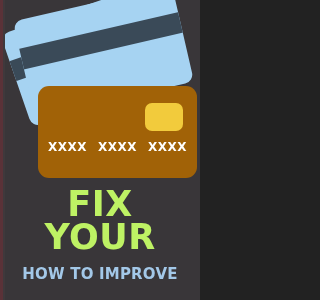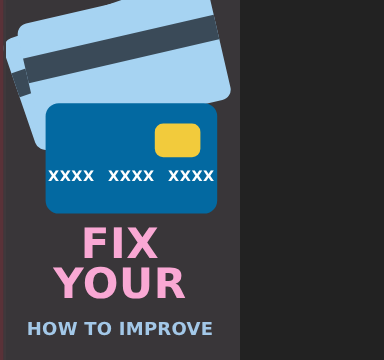--- a/index.html
+++ b/index.html
@@ -81,22 +81,23 @@
     background: #3a4a58;
     top: 28px;
   }
 
   
   #card-front {
     left: 38px;
     top: 86px;
     width: 143px;
     height: 92px;
-    background: #0369a1;
+    background: #a16207;
     border-radius: 11px;
+    padding-left: 16px;
   }
   #card-chip {
     position: absolute;
     right: 14px;
     top: 17px;
     width: 38px;
     height: 28px;
     border-radius: 7px;
     background: #f2cb3c;
   }
@@ -121,21 +122,21 @@
     position: absolute;
     left: 0;
     right: 0;
     top: 188px;
     z-index: 20;
     text-align: center;
     padding: 0 8px;
     box-sizing: border-box;
   }
   #cover-title {
-    color: #f9a8d4;
+    color: #bef264;
     font-size: 35px;
     line-height: 0.95;
     font-weight: 700;
     letter-spacing: 0.5px;
     margin: 0;
     font-family: "DejaVu Sans", sans-serif;
   }
   .title-line { display: block; }
   #cover-subtitle {
     color: #a3c8e8;

